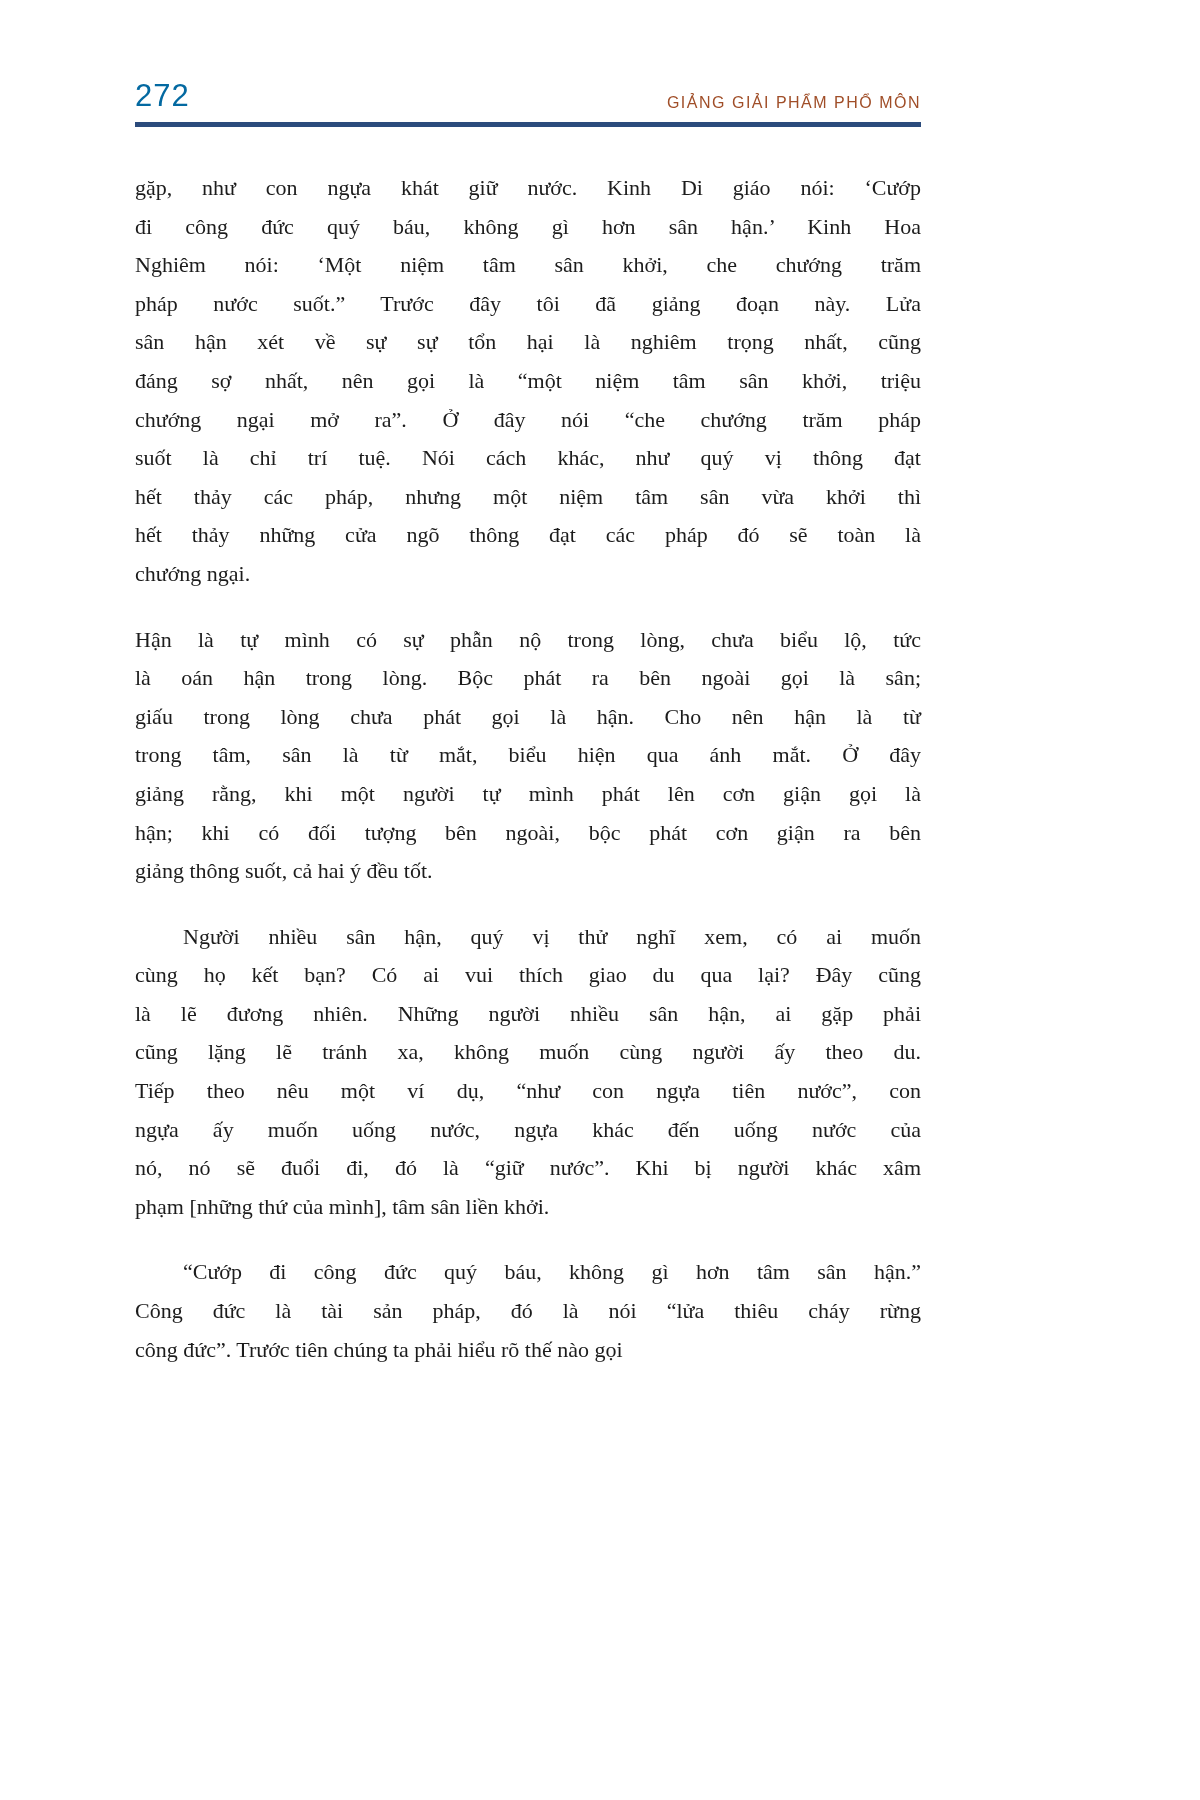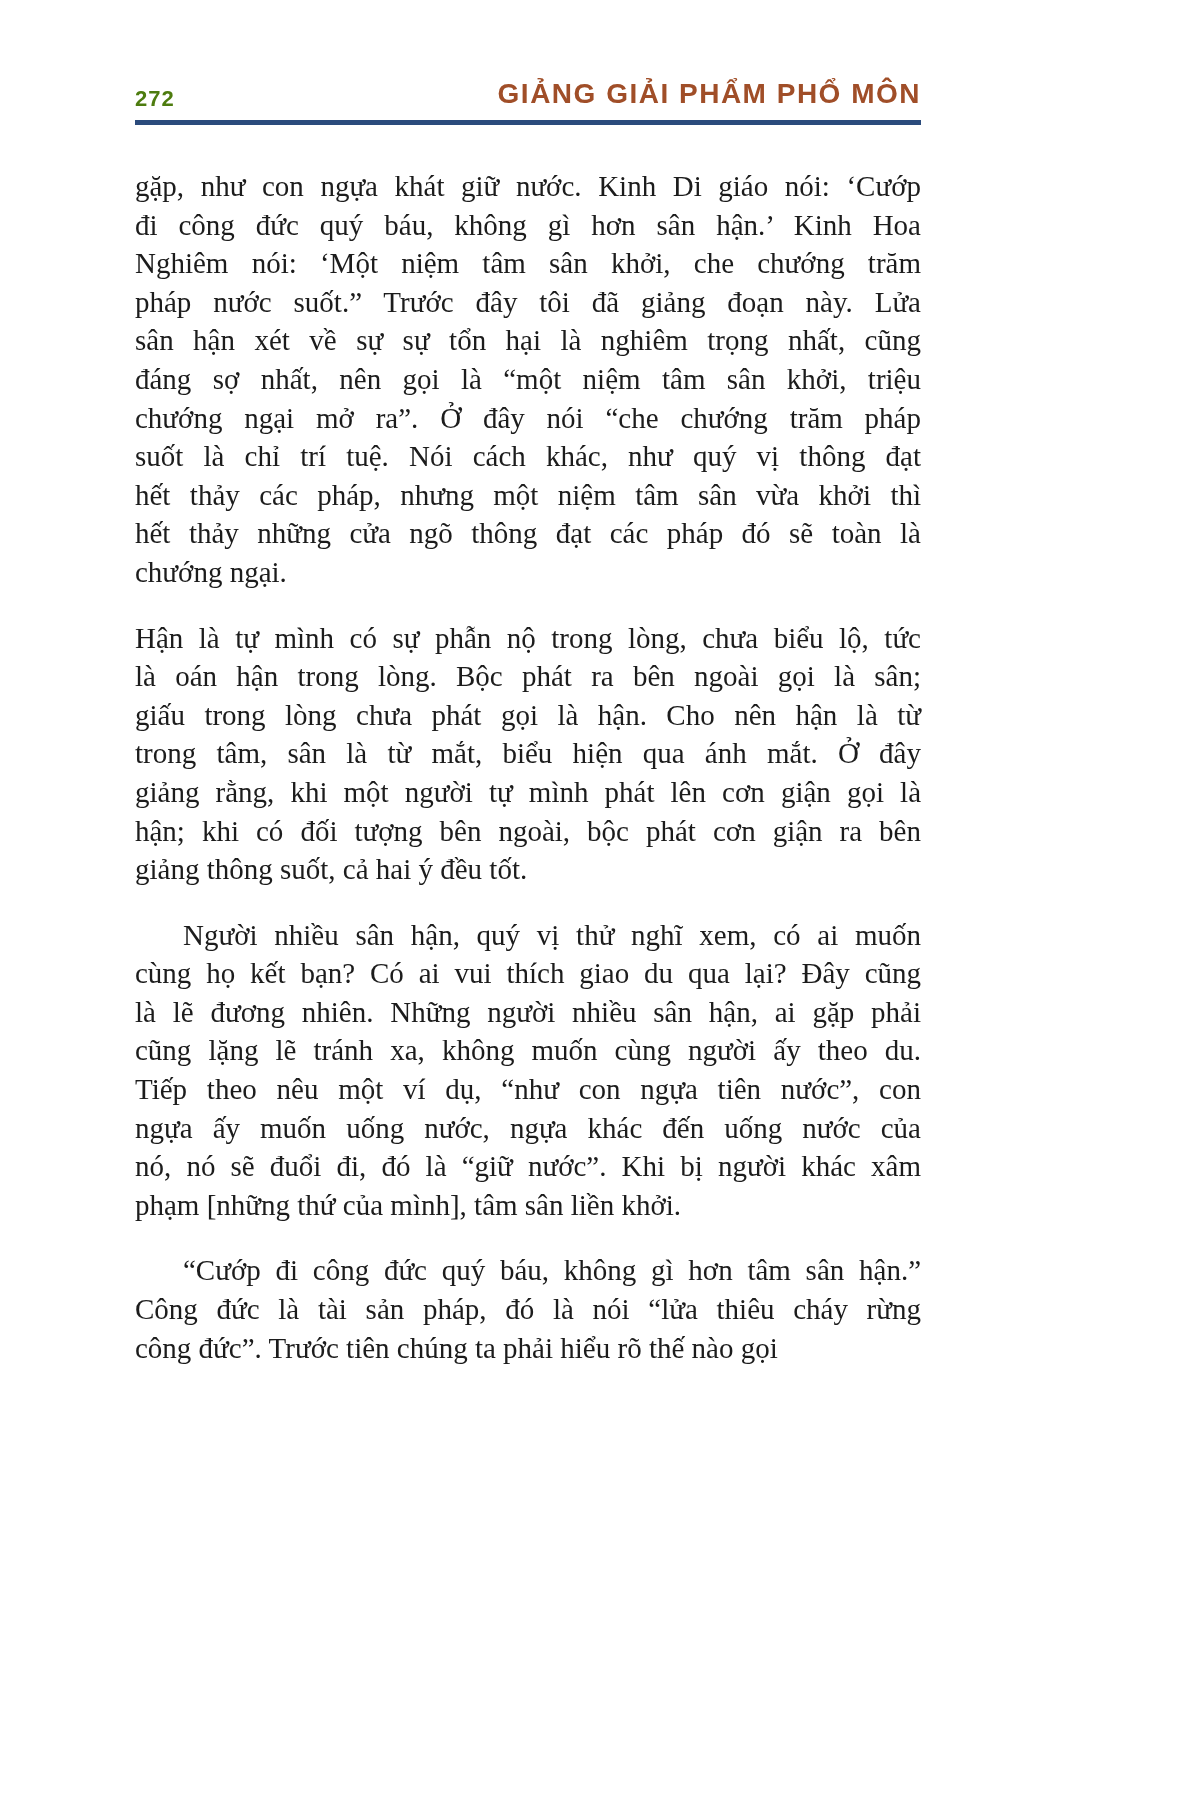--- a/index.html
+++ b/index.html
@@ -21,42 +21,42 @@
     top: 78px;
     width: 786px;
   }
   .header-row {
     display: flex;
     justify-content: space-between;
     align-items: flex-end;
   }
   .page-number {
     font-family: "Liberation Sans", sans-serif;
-    font-weight: 700;
-    font-size: 22px;
-    color: #4d7c0f;
+    font-weight: 400;
+    font-size: 31px;
+    color: #0369a1;
     letter-spacing: 1px;
   }
   .running-title {
     font-family: "Liberation Sans", sans-serif;
-    font-weight: 700;
-    font-size: 28px;
+    font-weight: 400;
+    font-size: 16px;
     letter-spacing: 1.5px;
     color: #a04e28;
     padding-bottom: 2px;
   }
   .header-rule {
     margin-top: 8px;
     height: 5px;
     background: #2b4b7c;
     border: none;
   }
   .body-text {
     margin-top: 42px;
-    font-size: 29px;
+    font-size: 22px;
     line-height: 38.6px;
     color: #1c1c1c;
   }
   .paragraph {
     margin: 0 0 27px 0;
   }
   .paragraph:last-child {
     margin-bottom: 16px;
   }
   .line {

